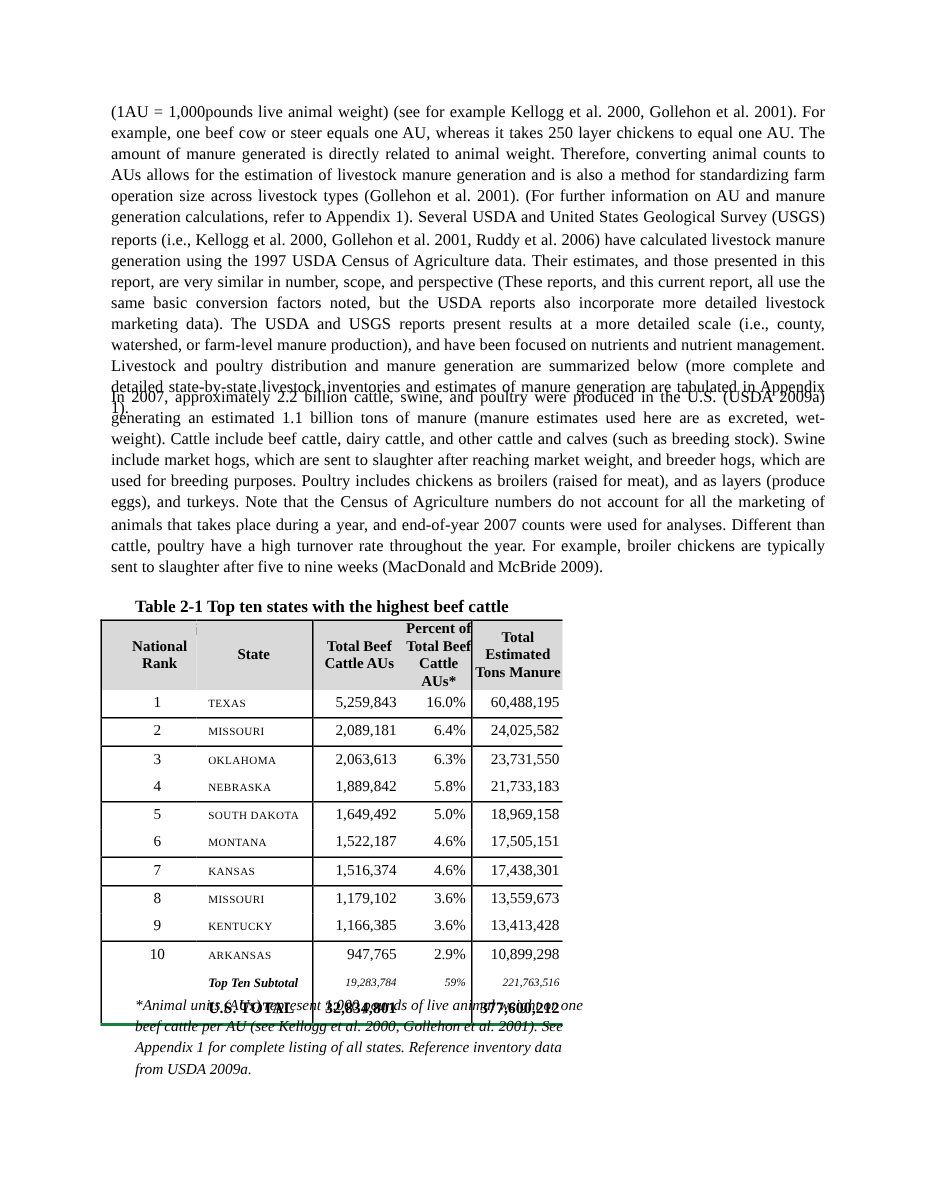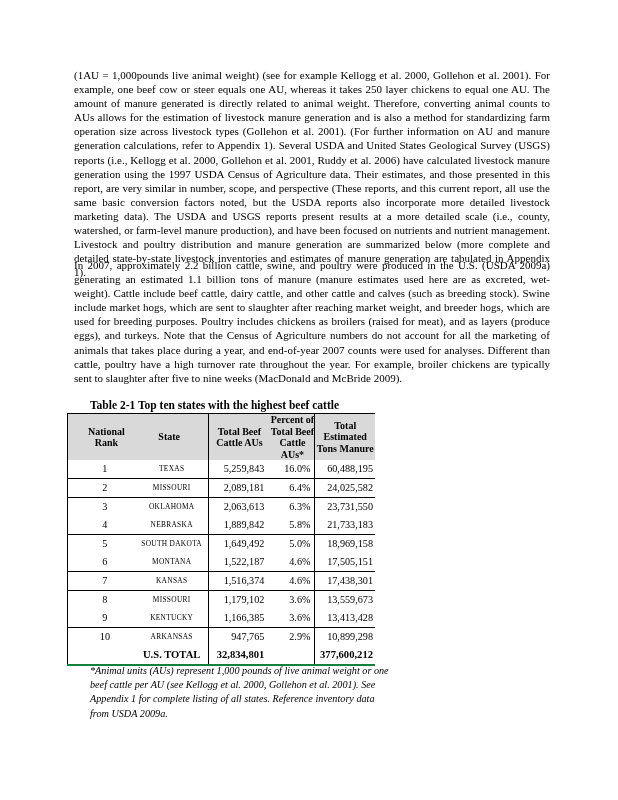--- a/index.html
+++ b/index.html
@@ -23,21 +23,21 @@
   .tbl {
     position: absolute; left: 67px; top: 413px; width: 308px;
     border-collapse: collapse; font-size: 10.2px;
   }
   .tbl th {
     background: #d9d9d9; font-weight: bold; font-size: 10px; line-height: 11.5px;
     text-align: center; vertical-align: middle; padding: 0; height: 46px;
   }
   .tbl td { padding: 0 3px; height: 18px; line-height: 18px; white-space: nowrap; }
   .tbl .c-rank { width: 58px; text-align: center; padding-left: 14px; }
-  .tbl .c-state { width: 71px; text-align: center; font-size: 7.4px; letter-spacing: 0.3px; padding-left: 8px; }
+  .tbl .c-state { width: 71px; text-align: left; font-size: 7.4px; letter-spacing: 0.3px; padding-left: 8px; }
   .tbl .c-aus { width: 58px; text-align: right; padding-right: 6px; }
   .tbl .c-pct { width: 48px; text-align: right; padding-right: 4px; }
   .tbl .c-tons { width: 56px; text-align: right; padding-right: 2px; }
   .tbl th.c-state { font-size: 10px; letter-spacing: 0; text-align: center; padding-left: 0; }
   .tbl th.c-aus, .tbl th.c-pct, .tbl th.c-tons { text-align: center; padding: 0; }
   .tbl .vl { border-left: 1px solid #000; }
   .tbl tr.sep td { border-top: 1px solid #000; }
   .tbl { border-left: 1px solid #000; border-top: 1px solid #000; }
   .tbl tr.subtotal td { font-style: italic; font-size: 7.6px; }
   .tbl tr.subtotal td.c-state { font-size: 8.6px; font-style: italic; font-weight: bold; letter-spacing: 0; }
@@ -133,20 +133,27 @@
         <td class="c-pct">3.6%</td>
         <td class="c-tons vl">13,413,428</td>
       </tr>
       <tr class="sep">
         <td class="c-rank">10</td>
         <td class="c-state">ARKANSAS</td>
         <td class="c-aus vl">947,765</td>
         <td class="c-pct">2.9%</td>
         <td class="c-tons vl">10,899,298</td>
       </tr>
+      <tr class="subtotal">
+        <td class="c-rank"></td>
+        <td class="c-state">Top Ten Subtotal</td>
+        <td class="c-aus vl">19,283,784</td>
+        <td class="c-pct">59%</td>
+        <td class="c-tons vl">221,763,516</td>
+      </tr>
       <tr class="total">
         <td class="c-rank"></td>
         <td class="c-state">U.S. TOTAL</td>
         <td class="c-aus vl">32,834,801</td>
         <td class="c-pct"></td>
         <td class="c-tons vl">377,600,212</td>
       </tr>
     </tbody>
   </table>
 

